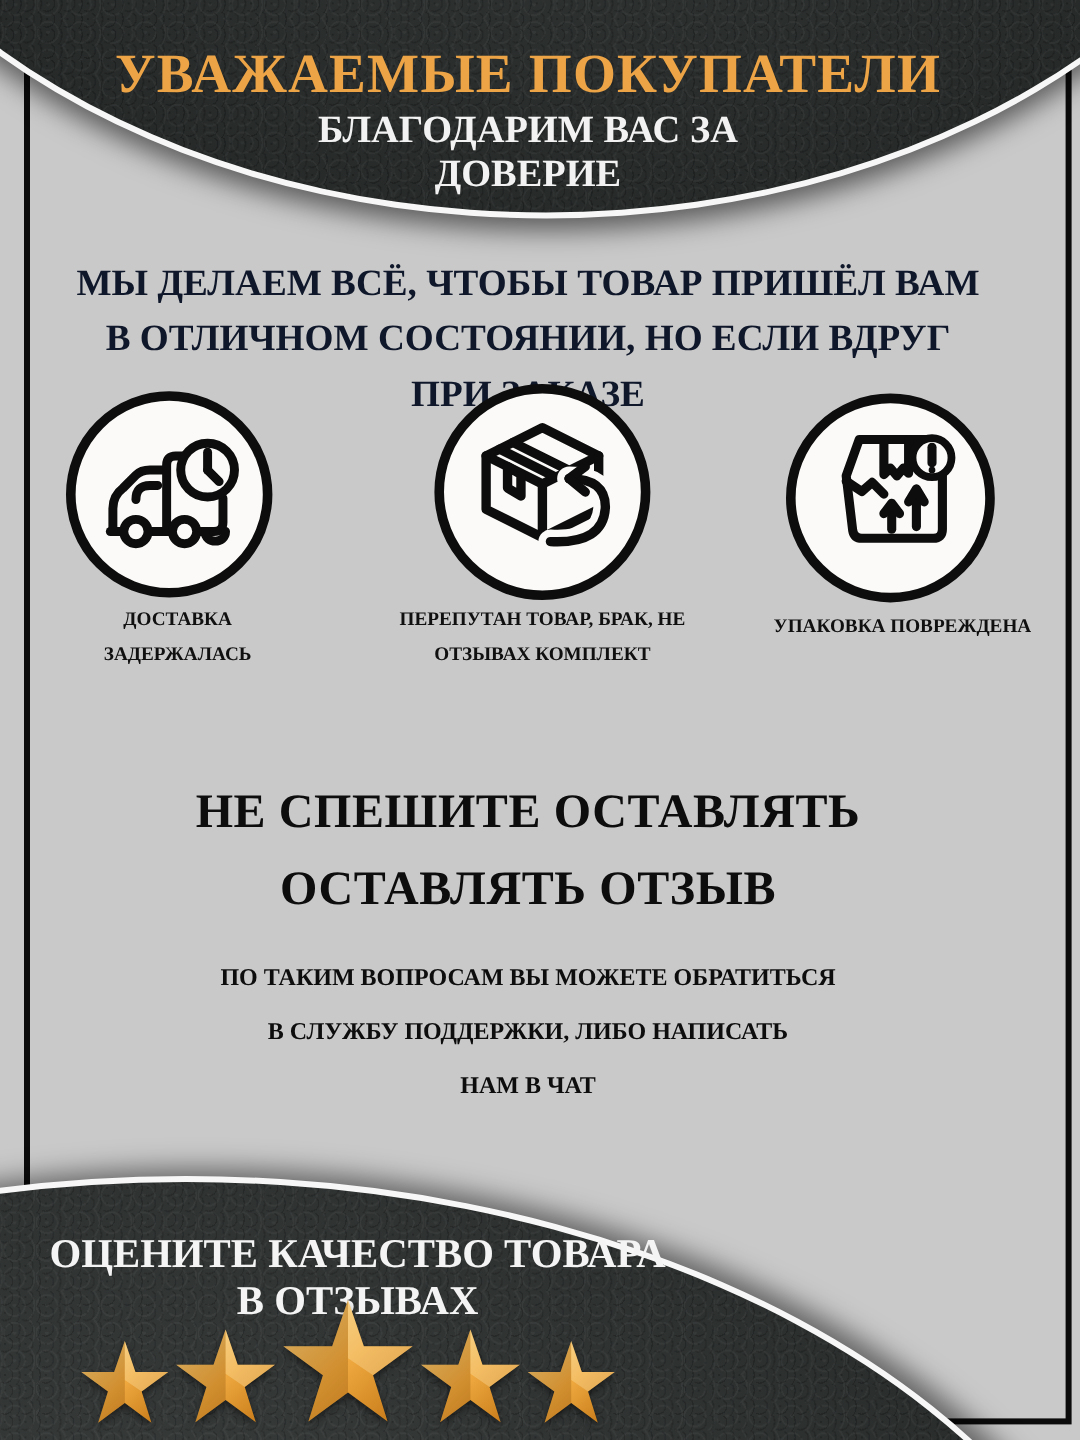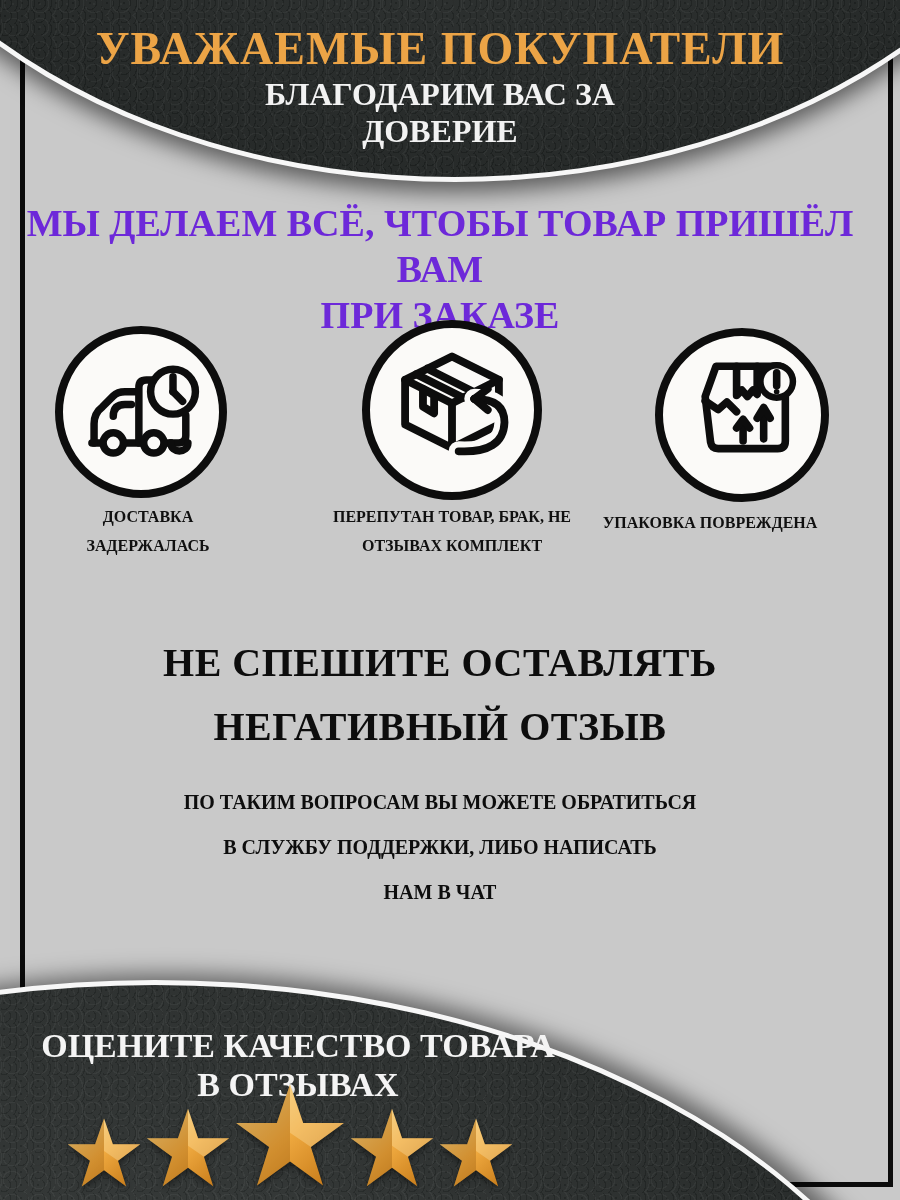--- a/index.html
+++ b/index.html
@@ -13,24 +13,24 @@
       radial-gradient(ellipse at 50% 35%, rgba(255,255,255,0.06), rgba(0,0,0,0.14) 75%),
       repeating-radial-gradient(circle at 9px 11px, rgba(255,255,255,0.045) 0 1.5px, transparent 1.5px 8px),
       repeating-radial-gradient(circle at 3px 5px, rgba(0,0,0,0.24) 0 1px, transparent 1px 6px);
     background-size:100% 100%, 27px 23px, 17px 13px;
   }
   .ellipse{position:absolute;border-radius:50%;z-index:2;}
   .ellipse-top{left:-190px;top:-748px;width:1280px;height:920px;
       border:5px solid #f7f7f7;box-shadow:0 10px 22px rgba(0,0,0,0.55);}
   .ellipse-bottom{left:-650px;top:980px;width:1600px;height:1040px;
       border:5px solid #f7f7f7;box-shadow:10px -6px 22px rgba(0,0,0,0.5);}
-  .t-center{position:absolute;left:0;width:880px;text-align:center;z-index:3;}
+  .t-center{position:absolute;left:0;width:880px;text-align:center;z-index:3;margin-top:13px;}
   .header-title{top:22px;font-size:46px;letter-spacing:1px;}
   .subtitle{top:76px;font-size:32px;line-height:37px;color:#f2f2f2;text-align:center;}
-  .intro{top:200px;font-size:38px;line-height:46px;color:#6d28d9;}
+  .intro{top:200px;font-size:31px;line-height:46px;color:#0f172a;}
   .heading{top:631px;font-size:40px;line-height:64px;color:#0d0d0d;letter-spacing:0.5px;}
   .body-text{top:780px;font-size:20px;line-height:45px;color:#0d0d0d;}
   .icon-circle{position:absolute;border-radius:50%;background:#fbfaf8;border:8px solid #0d0d0d;
       box-sizing:border-box;display:flex;align-items:center;justify-content:center;z-index:3;}
   .issue-label{position:absolute;font-size:16px;line-height:29px;color:#101010;text-align:center;z-index:3;}
   .footer-text{position:absolute;top:1026px;left:0;width:548px;text-align:center;
       font-size:34px;line-height:39px;color:#f4f4f4;z-index:3;padding-left:24px;}
   .stars{position:absolute;top:1078px;left:55px;width:470px;height:114px;display:flex;
       align-items:flex-end;justify-content:center;gap:5px;z-index:3;}
   .stars span{display:block;filter:drop-shadow(0 3px 3px rgba(0,0,0,0.45));}
@@ -47,20 +47,21 @@
   <div class="ellipse ellipse-top dark-tex"></div>
 
   <div class="t-center header-title" style="color:#eca446;">УВАЖАЕМЫЕ ПОКУПАТЕЛИ</div>
   <div class="t-center subtitle">
     <div>БЛАГОДАРИМ ВАС ЗА</div>
     <div>ДОВЕРИЕ</div>
   </div>
 
   <div class="t-center intro">
     <div>МЫ ДЕЛАЕМ ВСЁ, ЧТОБЫ ТОВАР ПРИШЁЛ ВАМ</div>
+    <div>В ОТЛИЧНОМ СОСТОЯНИИ, НО ЕСЛИ ВДРУГ</div>
     <div>ПРИ ЗАКАЗЕ</div>
   </div>
 
   <div class="icon-circle" style="left:55px;top:326px;width:172px;height:172px;">
     <svg class="line-icon" width="128" height="128" viewBox="0 0 120 120">
       <path d="M14 89 H88"></path>
       <path d="M16 89 V71 Q16 61 24 55 L34 45 Q38 41 45 41 H56"></path>
       <path d="M58 89 V37 Q58 30 65 30 H83"></path>
       <path d="M34 64 Q34 53 45 53 H51"></path>
       <path d="M88 89 H95 Q102 89 102 82 V63"></path>
@@ -97,25 +98,25 @@
       <path d="M55 15 V42 L60 37 L65 43 L70 37 L74 41 V15"></path>
       <path d="M61 84 V66"></path>
       <path d="M55 72 L61 64 L67 72"></path>
       <path d="M80 82 V55"></path>
       <path d="M74 63 L80 53 L86 63"></path>
       <circle cx="92" cy="29" r="15" fill="#fbfaf8" stroke-width="6"></circle>
       <path d="M92 21 V33"></path>
       <circle cx="92" cy="38.5" r="2.6" fill="#0d0d0d" stroke="none"></circle>
     </svg>
   </div>
-  <div class="issue-label" style="left:602px;top:508px;width:216px;">УПАКОВКА ПОВРЕЖДЕНА</div>
+  <div class="issue-label" style="left:644px;top:508px;width:216px;">УПАКОВКА ПОВРЕЖДЕНА</div>
 
   <div class="t-center heading">
     <div>НЕ СПЕШИТЕ ОСТАВЛЯТЬ</div>
-    <div>НЕГАТИВНЫЙ ОТЗЫВ</div>
+    <div>ОСТАВЛЯТЬ ОТЗЫВ</div>
   </div>
 
   <div class="t-center body-text">
     <div>ПО ТАКИМ ВОПРОСАМ ВЫ МОЖЕТЕ ОБРАТИТЬСЯ</div>
     <div>В СЛУЖБУ ПОДДЕРЖКИ, ЛИБО НАПИСАТЬ</div>
     <div>НАМ В ЧАТ</div>
   </div>
 
   <div class="footer-text">
     <div>ОЦЕНИТЕ КАЧЕСТВО ТОВАРА</div>

